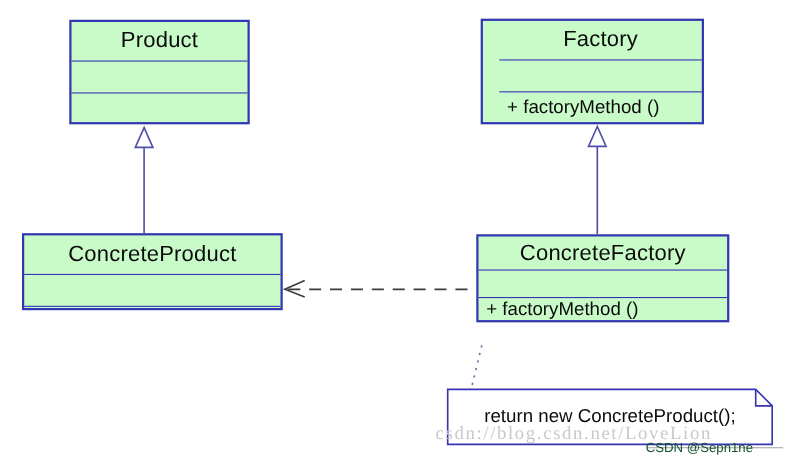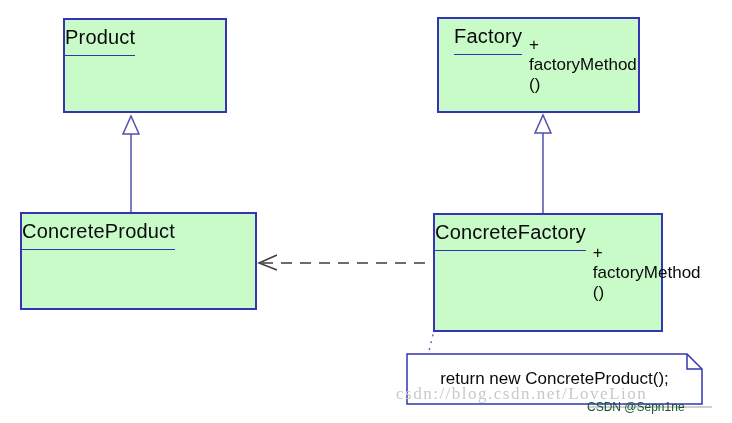--- a/index.html
+++ b/index.html
@@ -15,21 +15,21 @@
     position: absolute;
     left: 0; top: 0;
     width: 732px; height: 423px;
   }
   .cls {
     position: absolute;
     box-sizing: border-box;
     background: #c9fbc9;
     border: 2px solid #3434b4;
     display: flex;
-    flex-direction: row;
+    flex-direction: column;
   }
   .cls .title {
     box-sizing: border-box;
     height: 36px;
     border-bottom: 1.5px solid #3434b4;
     display: flex;
     align-items: center;
     justify-content: center;
     font-size: 20px;
     color: #0a0a0a;
@@ -44,22 +44,22 @@
     box-sizing: border-box;
     flex: 1;
     display: flex;
     align-items: center;
     padding-left: 7px;
     font-size: 17px;
     color: #0a0a0a;
   }
   #box-product          { left: 63px;  top: 18px;  width: 164px; height: 95px; }
   #box-factory          { left: 437px; top: 17px;  width: 203px; height: 96px; padding-left: 15px; }
-  #box-concreteproduct  { left: 20px;  top: 212px; width: 237px; height: 98px; }
-  #box-concretefactory  { left: 433px; top: 213px; width: 230px; height: 119px; }
+  #box-concreteproduct  { left: 20px;  top: 212px; width: 237px; height: 70px; }
+  #box-concretefactory  { left: 433px; top: 213px; width: 230px; height: 80px; }
 
   .note-text {
     position: absolute;
     left: 407px; top: 354px;
     width: 295px; height: 50px;
     display: flex;
     align-items: center;
     justify-content: center;
     font-size: 17px;
     color: #0a0a0a;

